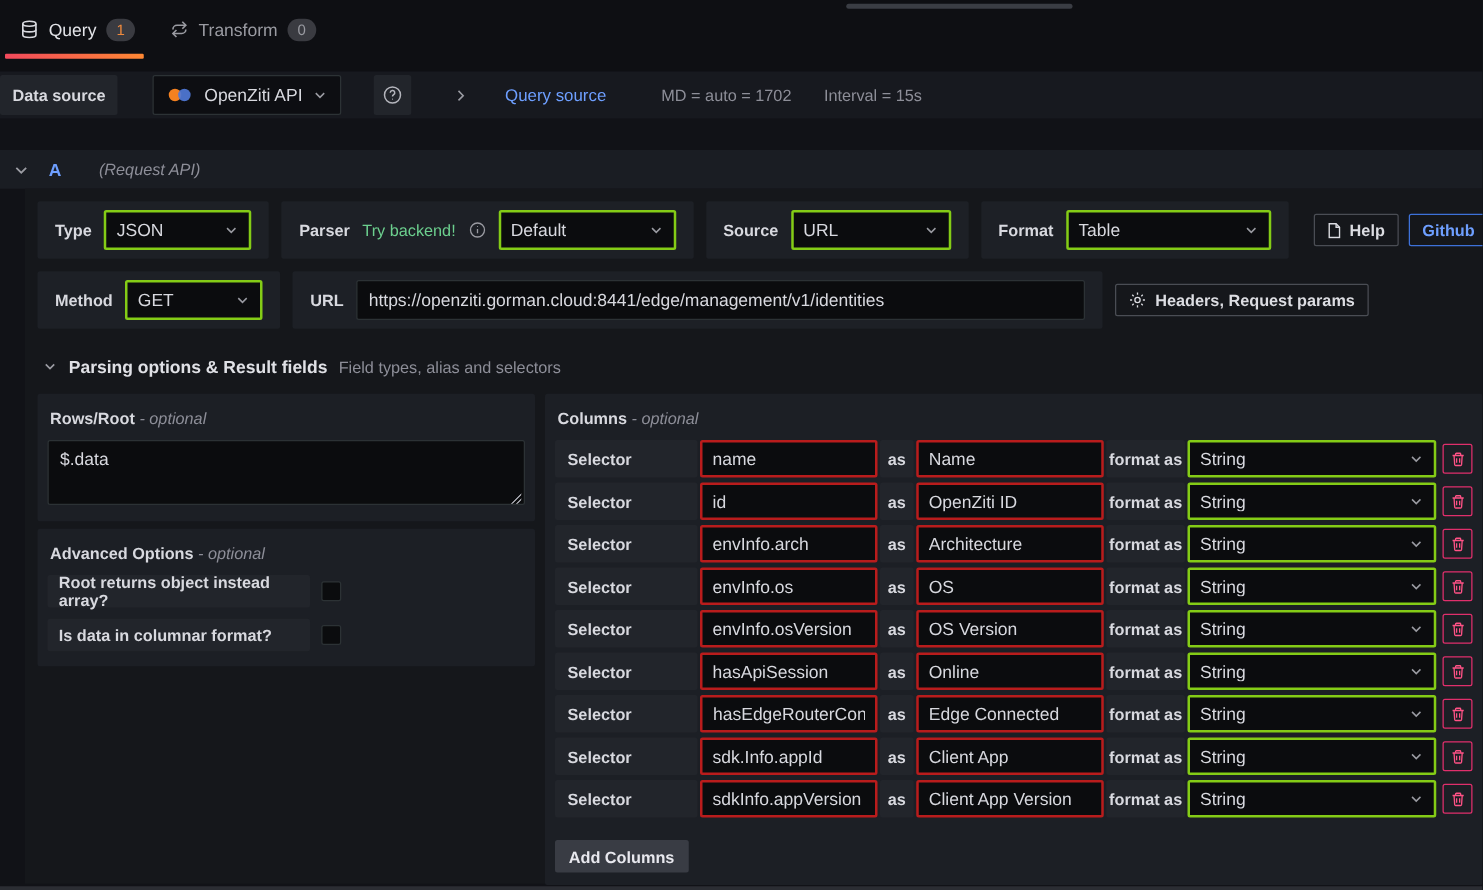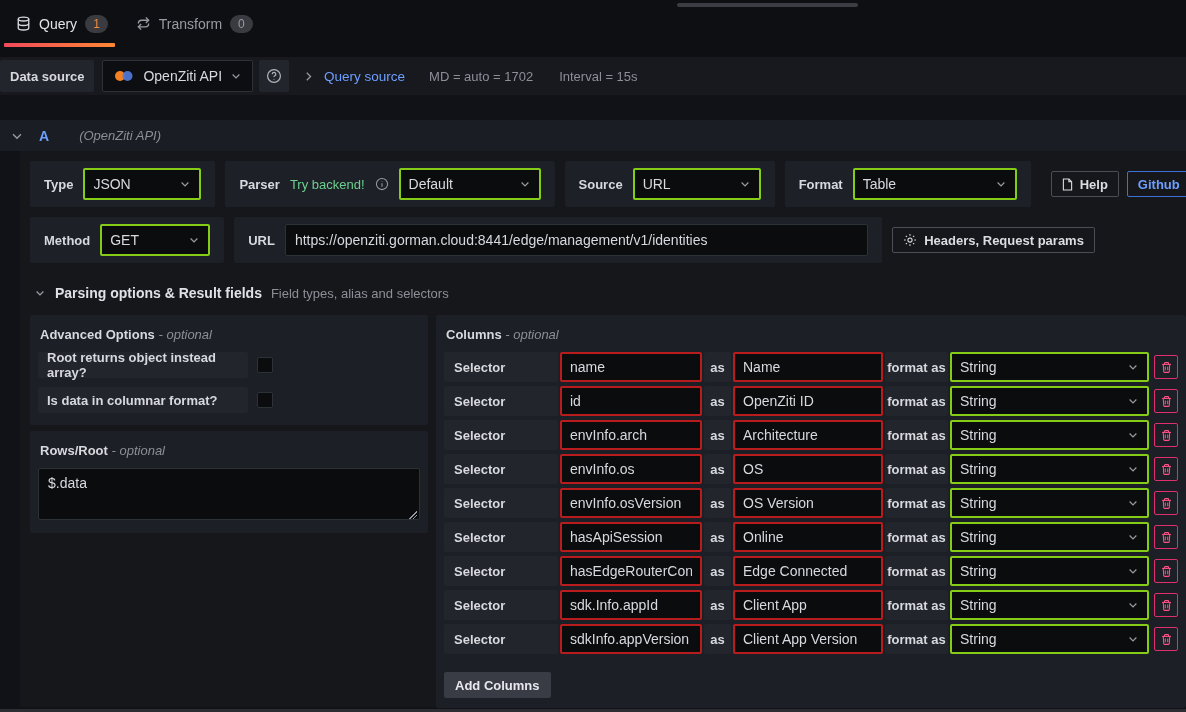--- a/index.html
+++ b/index.html
@@ -20,21 +20,21 @@
   .tabs { display:flex; align-items:stretch; padding-left:2px; height:47px; }
   .tab { position:relative; display:flex; align-items:center; gap:8px; padding:0 14px; cursor:pointer; }
   .tab-label { font-size:14px; font-weight:500; color:#9a9ba2; }
   .tab.active .tab-label { color:#e3e4e8; }
   .badge { background:#3a3b41; color:#9a9ba2; border-radius:9px; font-size:12px; line-height:18px; padding:0 8px; font-weight:500; }
   .badge.orange { color:#f08a3e; }
   .tab-underline { position:absolute; left:2px; top:43px; width:111px; height:4px; border-radius:1px;
      background:linear-gradient(90deg,#f2495c 0%,#ff8833 100%); }
 
   
-  .ds-row { height:38px; background:#17191f; display:flex; align-items:center; padding:0 0 0 0; }
+  .ds-row { height:38px; background:#17191f; display:flex; align-items:center; padding:0 0 0 0;gap:20px; }
   .inline-label { background:#22252b; height:32px; display:flex; align-items:center; padding:0 10px;
      font-weight:600; font-size:13px; color:#d8d9df; border-radius:2px; white-space:nowrap; }
   .ds-picker { margin-left:8px; height:32px; min-width:140px; background:#0d0e12; border:1px solid #2c3235;
      border-radius:2px; display:flex; align-items:center; gap:8px; padding:0 10px; cursor:pointer; }
   .ds-picker .name { font-size:14px; color:#d8d9df; }
   .icon-btn { margin-left:6px; height:32px; width:30px; background:#22252b; border:none; border-radius:2px;
      display:flex; align-items:center; justify-content:center; cursor:pointer; }
   .crumb-chev { margin:0 10px 0 14px; color:#9a9ba2; }
   .link-blue { color:#6e9fff; font-size:13.5px; font-weight:500; text-decoration:none; cursor:pointer; }
   .muted { color:#8d8e98; font-size:13px; }
@@ -179,21 +179,21 @@
 
 <div class="canvas-gap"></div>
 
 <div class="row-a">
   <span>
     <svg width="14" height="14" viewBox="0 0 16 16" fill="none" stroke="#9a9ba2" stroke-width="1.6">
         <path d="M3.5 6l4.5 4.5L12.5 6"></path>
       </svg>
   </span>
   <span class="refid">A</span>
-  <span class="ds-hint">(OpenZiti API)</span>
+  <span class="ds-hint">(Request API)</span>
 </div>
 
 <div class="editor-body">
 
   <div class="field-row">
     <div class="group">
       <span class="flabel">Type</span>
       <div class="select" style="width:118px">
         <span class="val">JSON</span>
         <svg width="12" height="12" viewBox="0 0 16 16" fill="none" stroke="#9a9ba2" stroke-width="1.6">
@@ -283,44 +283,44 @@
           <path d="M3.5 6l4.5 4.5L12.5 6"></path>
         </svg>
     </span>
     <span class="section-title">Parsing options &amp; Result fields</span>
     <span class="section-sub">Field types, alias and selectors</span>
   </div>
 
   <div class="parsing-grid">
 
     <div class="left-col">
+      <div class="panel">
+        <div class="panel-title">
+          <span>Rows/Root</span>
+          <span class="opt">- optional</span>
+        </div>
+        <div class="ta-wrap">
+          <textarea class="rows-root" spellcheck="false" style="">$.data</textarea>
+          <span class="ta-resize"></span>
+        </div>
+      </div>
       <div class="panel">
         <div class="panel-title">
           <span>Advanced Options</span>
           <span class="opt">- optional</span>
         </div>
         <div class="adv-row">
           <div class="adv-label">Root returns object instead array?</div>
           <div class="checkbox"></div>
         </div>
         <div class="adv-row" style="margin-bottom:2px">
           <div class="adv-label">Is data in columnar format?</div>
           <div class="checkbox"></div>
         </div>
       </div>
-      <div class="panel">
-        <div class="panel-title">
-          <span>Rows/Root</span>
-          <span class="opt">- optional</span>
-        </div>
-        <div class="ta-wrap">
-          <textarea class="rows-root" spellcheck="false" style="">$.data</textarea>
-          <span class="ta-resize"></span>
-        </div>
-      </div>
     </div>
 
     <div class="right-col panel">
       <div class="panel-title">
         <span>Columns</span>
         <span class="opt">- optional</span>
       </div>
       <div>
   <div class="col-row">
     <div class="cell-label cell-selector">Selector</div>

